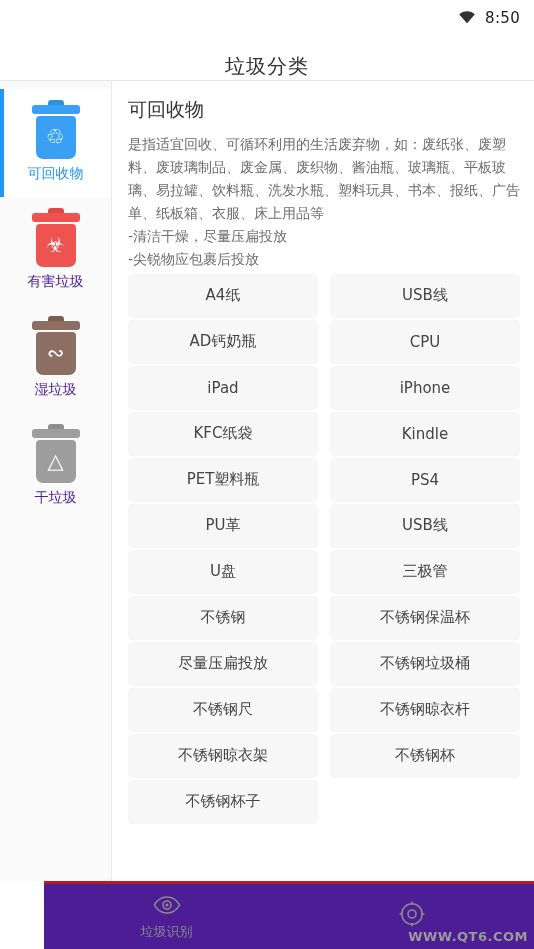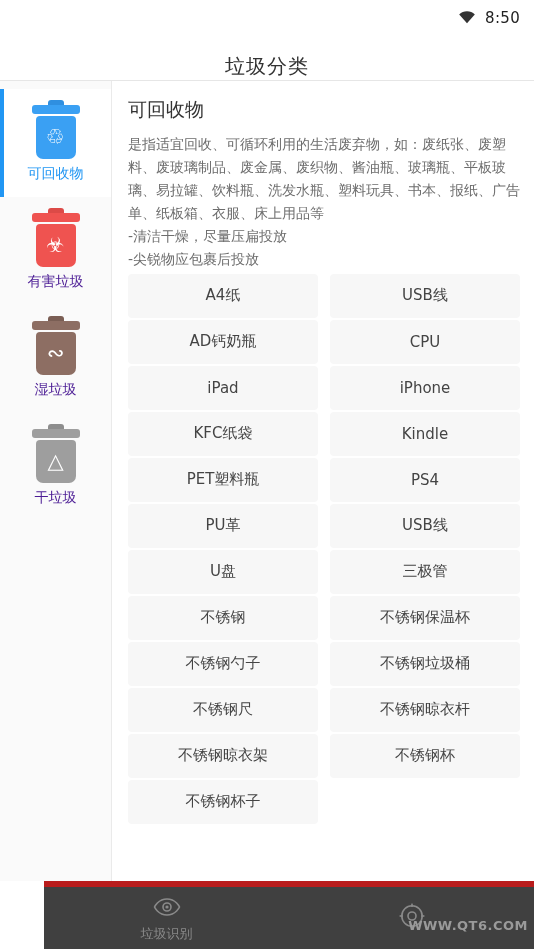--- a/index.html
+++ b/index.html
@@ -90,34 +90,34 @@
   }
   .item {
     height:44px; background:#f7f7f7; border-radius:4px;
     display:flex; align-items:center; justify-content:center;
     font-size:15px; color:#444;
   }
 
   
   .tabbar {
     height:68px; flex:0 0 68px;
-    border-top:6px solid #b91c1c;
-    display:flex; background:#404040;
+    border-top:3px solid #b91c1c;
+    display:flex; background:#4c1d95;
     position:relative;
     margin-left:44px;
   }
   .tab {
     flex:1 1 0; display:flex; flex-direction:column;
     align-items:center; justify-content:center; gap:5px;
   }
   .tab .ico { height:26px; display:flex; align-items:center; justify-content:center; }
   .tab .tlabel { font-size:13px; color:#8a8a8a; }
   .tab.active .tlabel { color:#2bbf5a; }
   .watermark {
-    position:absolute; right:6px; bottom:16px;
+    position:absolute; right:6px; bottom:5px;
     font-size:13px; font-weight:bold; color:#9a9a9a;
     letter-spacing:.5px;
   }
   
   .ham { width:26px; }
   .ham i { display:block; height:3px; border-radius:2px; background:#2bbf5a; margin:3px 0; }
 </style>
 </head>
 <body>
 
@@ -203,21 +203,21 @@
           <div class="item">KFC纸袋</div>
           <div class="item">Kindle</div>
           <div class="item">PET塑料瓶</div>
           <div class="item">PS4</div>
           <div class="item">PU革</div>
           <div class="item">USB线</div>
           <div class="item">U盘</div>
           <div class="item">三极管</div>
           <div class="item">不锈钢</div>
           <div class="item">不锈钢保温杯</div>
-          <div class="item">不锈钢勺子</div>
+          <div class="item">尽量压扁投放</div>
           <div class="item">不锈钢垃圾桶</div>
           <div class="item">不锈钢尺</div>
           <div class="item">不锈钢晾衣杆</div>
           <div class="item">不锈钢晾衣架</div>
           <div class="item">不锈钢杯</div>
           <div class="item">不锈钢杯子</div>
         </div>
       </div>
     </div>
 

